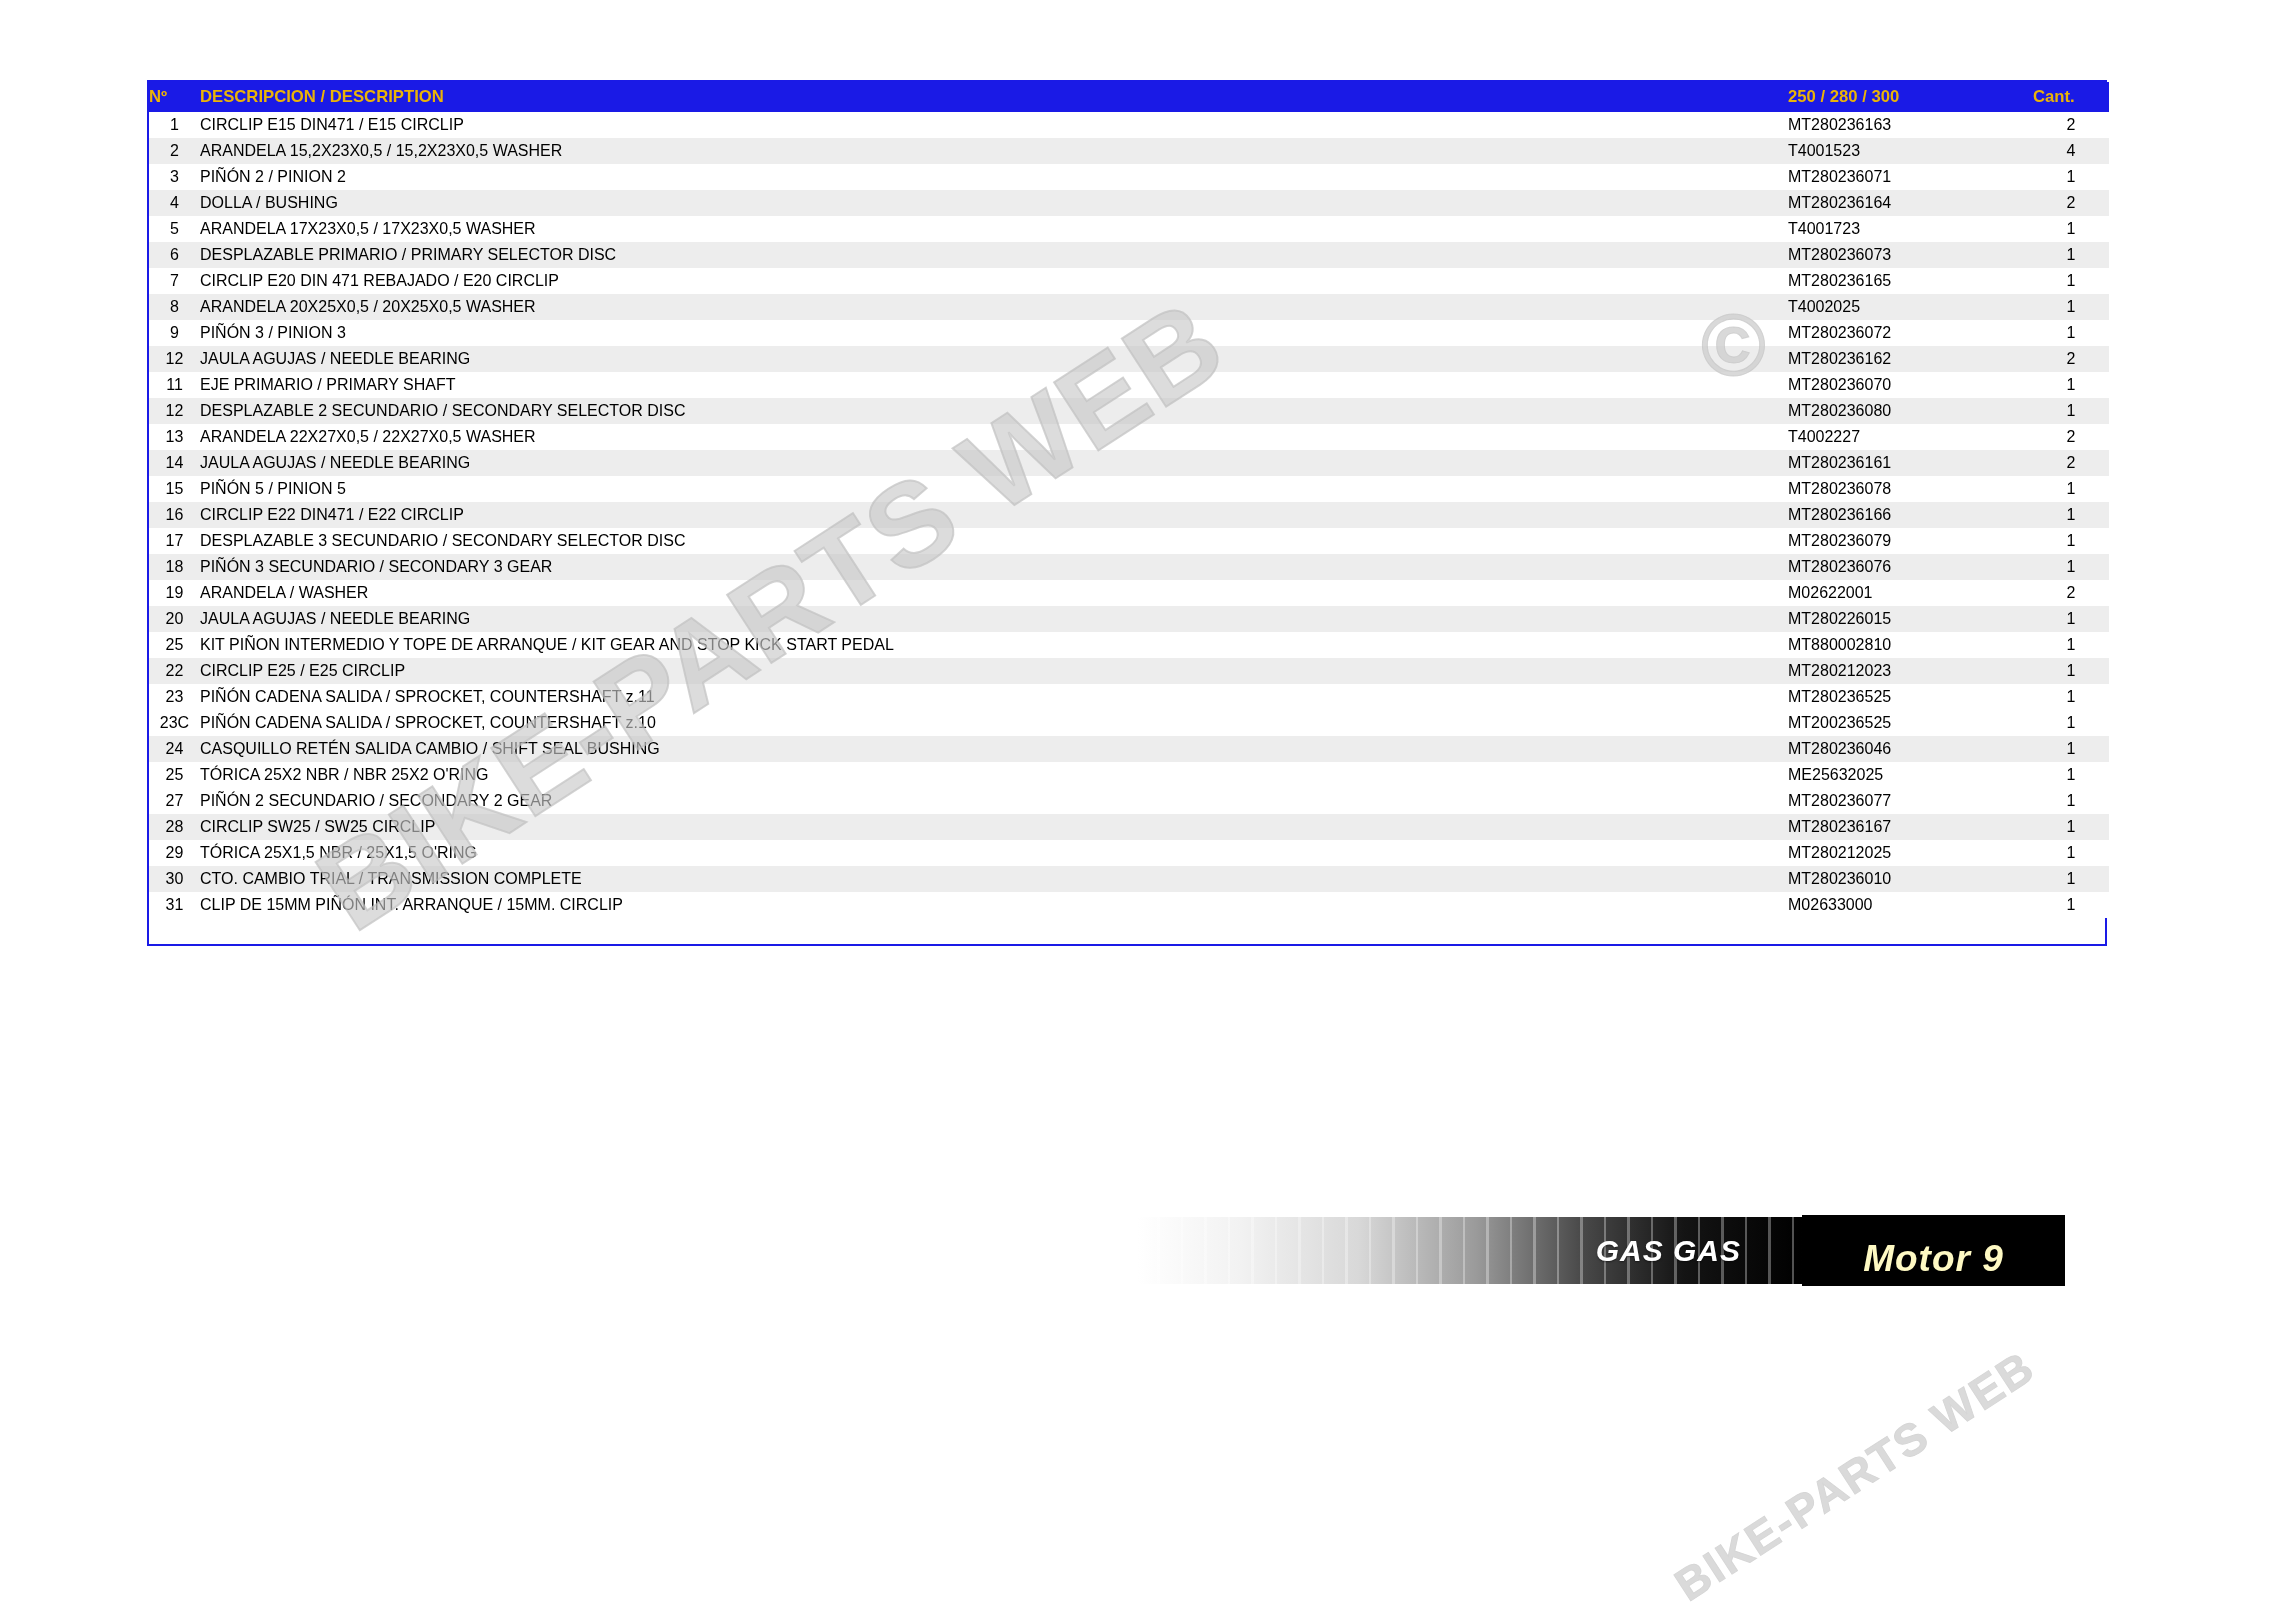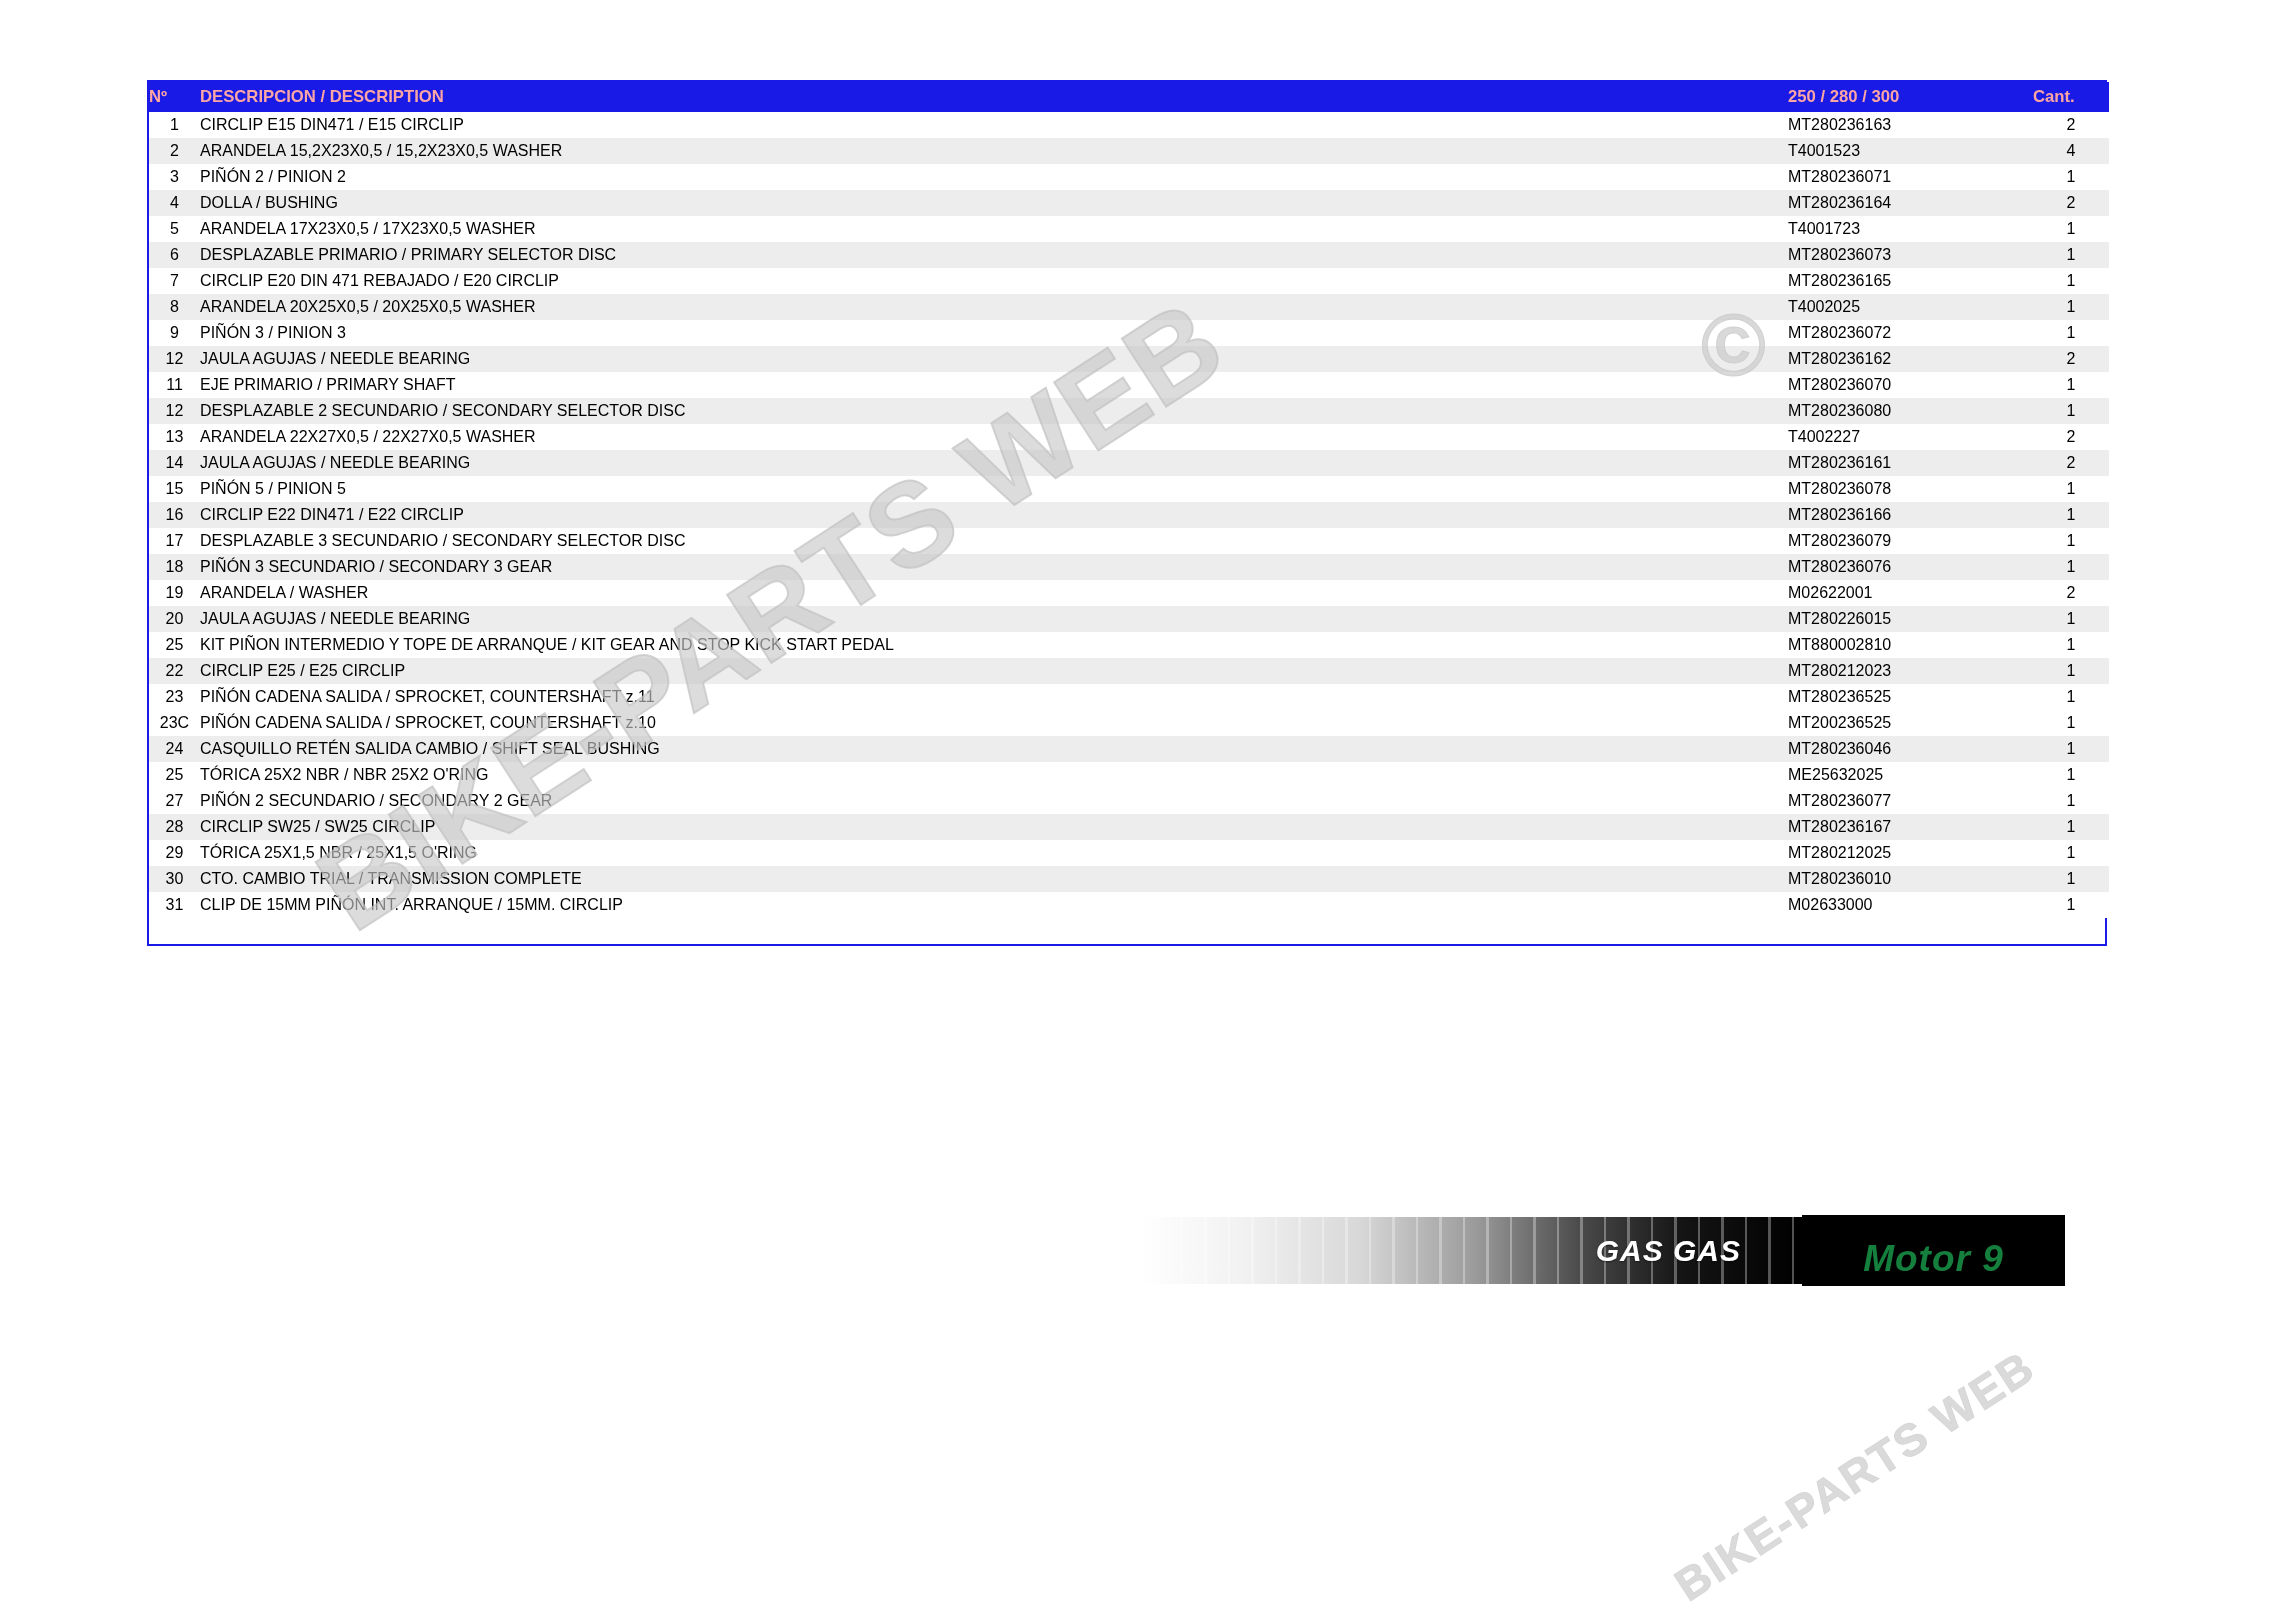--- a/index.html
+++ b/index.html
@@ -70,21 +70,21 @@
     width: 100%;
     table-layout: fixed;
   }
   table.parts col.c-no    { width: 51px; }
   table.parts col.c-desc  { width: 1588px; }
   table.parts col.c-ref   { width: 245px; }
   table.parts col.c-qty   { width: 76px; }
 
   table.parts thead th {
     background: #1a1ae6;
-    color: #fca5a5;
+    color: #eab308;
     font-size: 16.7px;
     font-weight: bold;
     height: 30px;
     padding: 0;
     text-align: left;
     vertical-align: middle;
     border: none;
     font-family: "Liberation Sans", sans-serif;
     margin-left: 37px;
   }
@@ -167,21 +167,21 @@
   }
   .fb-right {
     flex: 0 0 263px;
     background: #000000;
     display: flex;
     align-items: center;
     justify-content: center;
     position: relative;
   }
   .fb-title {
-    color: #15803d;
+    color: #fef9c3;
     font-size: 37px;
     font-weight: bold;
     font-style: italic;
     letter-spacing: 1px;
     font-family: "Liberation Sans", sans-serif;
     margin-top: 16px;
   }
 </style>
 </head>
 <body>

